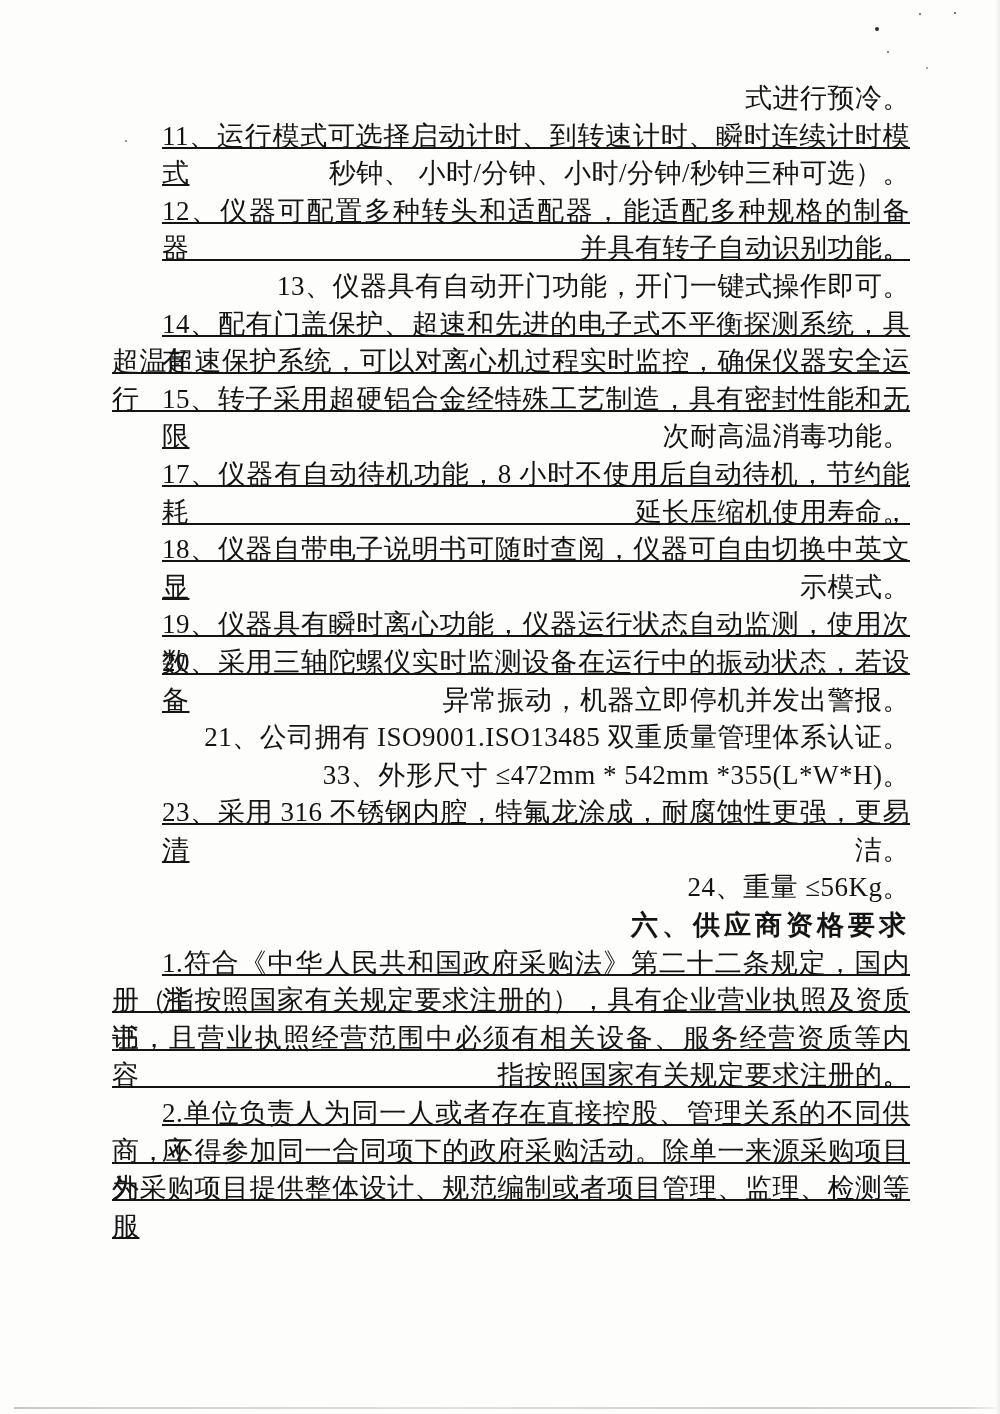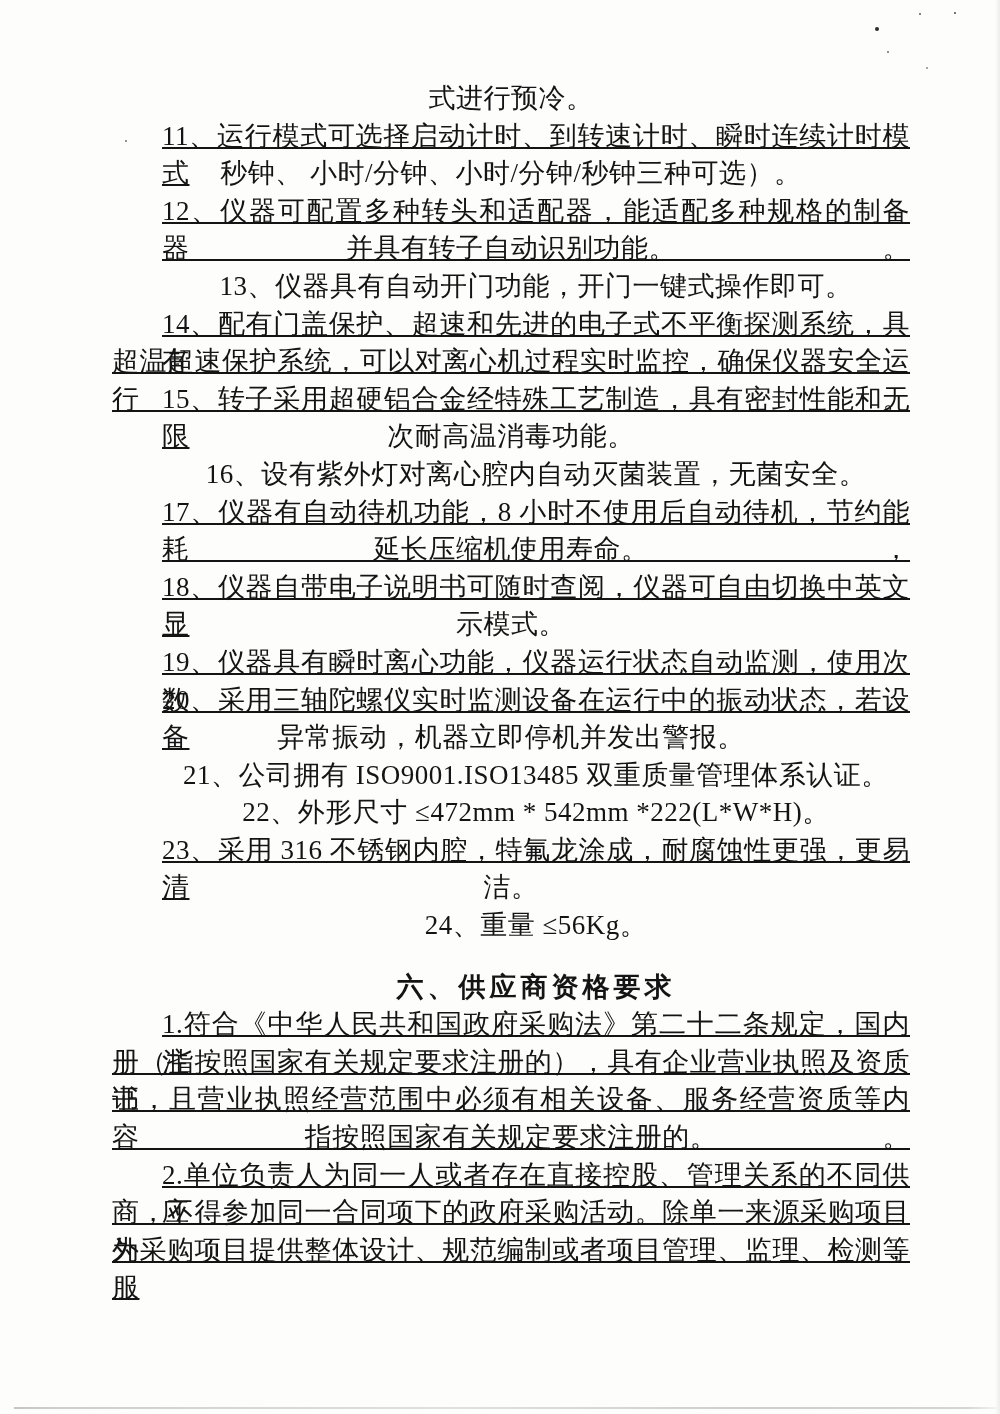--- a/index.html
+++ b/index.html
@@ -26,36 +26,35 @@
     top: 80px;
     width: 798px;
   }
   .line {
     height: 37.6px;
     line-height: 37.6px;
     font-size: 27px;
     letter-spacing: 0.5px;
     white-space: normal;
     overflow: visible;
-    text-align: center;
+    text-align: right;
   }
   .line.indent {
     padding-left: 50px;
   }
   .line.full {
     text-align: justify;
     text-align-last: justify;
     text-decoration: underline;
   }
   .line.heading {
     font-family: "Liberation Sans", "DejaVu Sans", sans-serif;
     font-weight: 700;
     letter-spacing: 4px;
     font-size: 27px;
-    margin-top: 24px;
   }
   
   .scanline {
     position: absolute;
     left: 14px;
     top: 1407px;
     width: 982px;
     height: 2px;
     background: linear-gradient(90deg,
       rgba(150,150,145,0.55) 0%,
@@ -107,30 +106,29 @@
       <div class="line">式进行预冷。</div>
       <div class="line indent full">11、运行模式可选择启动计时、到转速计时、瞬时连续计时模式</div>
       <div class="line">秒钟、 小时/分钟、小时/分钟/秒钟三种可选）。</div>
       <div class="line indent full">12、仪器可配置多种转头和适配器，能适配多种规格的制备器。</div>
       <div class="line">并具有转子自动识别功能。</div>
       <div class="line indent">13、仪器具有自动开门功能，开门一键式操作即可。</div>
       <div class="line indent full">14、配有门盖保护、超速和先进的电子式不平衡探测系统，具有</div>
       <div class="line full">超温超速保护系统，可以对离心机过程实时监控，确保仪器安全运行。</div>
       <div class="line indent full">15、转子采用超硬铝合金经特殊工艺制造，具有密封性能和无限</div>
       <div class="line">次耐高温消毒功能。</div>
-      <div class="line indent">16、设有紫外灯对离心腔内自动灭菌装置，无菌安全。</div>
       <div class="line indent full">17、仪器有自动待机功能，8 小时不使用后自动待机，节约能耗，</div>
       <div class="line">延长压缩机使用寿命。</div>
       <div class="line indent full">18、仪器自带电子说明书可随时查阅，仪器可自由切换中英文显</div>
       <div class="line">示模式。</div>
       <div class="line indent full">19、仪器具有瞬时离心功能，仪器运行状态自动监测，使用次数</div>
       <div class="line indent full">20、采用三轴陀螺仪实时监测设备在运行中的振动状态，若设备</div>
       <div class="line">异常振动，机器立即停机并发出警报。</div>
       <div class="line indent">21、公司拥有 ISO9001.ISO13485 双重质量管理体系认证。</div>
-      <div class="line indent">22、外形尺寸 ≤472mm * 542mm *222(L*W*H)。</div>
+      <div class="line indent">33、外形尺寸 ≤472mm * 542mm *355(L*W*H)。</div>
       <div class="line indent full">23、采用 316 不锈钢内腔，特氟龙涂成，耐腐蚀性更强，更易清</div>
       <div class="line">洁。</div>
       <div class="line indent">24、重量 ≤56Kg。</div>
       <div class="line indent heading">六、供应商资格要求</div>
       <div class="line indent full">1.符合《中华人民共和国政府采购法》第二十二条规定，国内注</div>
       <div class="line full">册（指按照国家有关规定要求注册的），具有企业营业执照及资质证</div>
       <div class="line full">书，且营业执照经营范围中必须有相关设备、服务经营资质等内容。</div>
       <div class="line">指按照国家有关规定要求注册的。</div>
       <div class="line indent full">2.单位负责人为同一人或者存在直接控股、管理关系的不同供应</div>
       <div class="line full">商，不得参加同一合同项下的政府采购活动。除单一来源采购项目外，</div>

